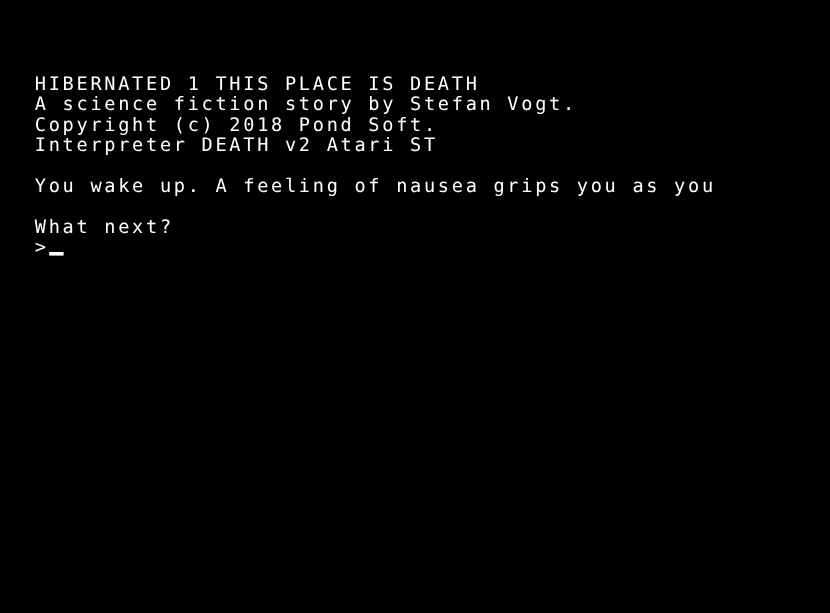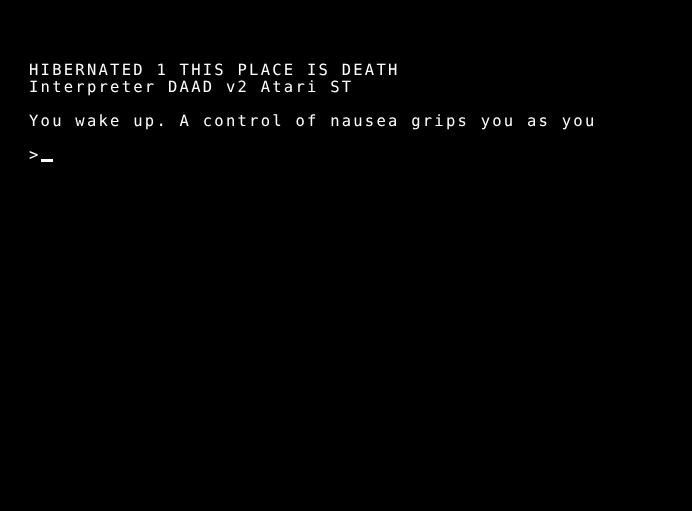--- a/index.html
+++ b/index.html
@@ -76,31 +76,34 @@
     margin-left: 0px;
   }
 </style>
 </head>
 <body>
 
 <div id="terminal-screen">
 
   <div class="text-block">
     <span class="line">HIBERNATED 1 THIS PLACE IS DEATH</span>
-    <span class="line">Interpreter DAAD v2 Atari ST</span>
+    <span class="line">A science fiction story by Stefan Vogt.</span>
+    <span class="line">Copyright (c) 2018 Pond Soft.</span>
+    <span class="line">Interpreter DEATH v2 Atari ST</span>
   </div>
 
   <span class="line blank"></span>
 
   <div class="text-block">
-    <span class="line">You wake up. A control of nausea grips you as you</span>
+    <span class="line">You wake up. A feeling of nausea grips you as you</span>
   </div>
 
   <span class="line blank"></span>
 
+  <span class="line">What next?</span>
 
   <div class="prompt-line">
     <span class="prompt-sigil">&gt;</span>
     <span class="input-text"></span>
     <span class="cursor-block"></span>
   </div>
 
 </div>
 
 </body></html>

